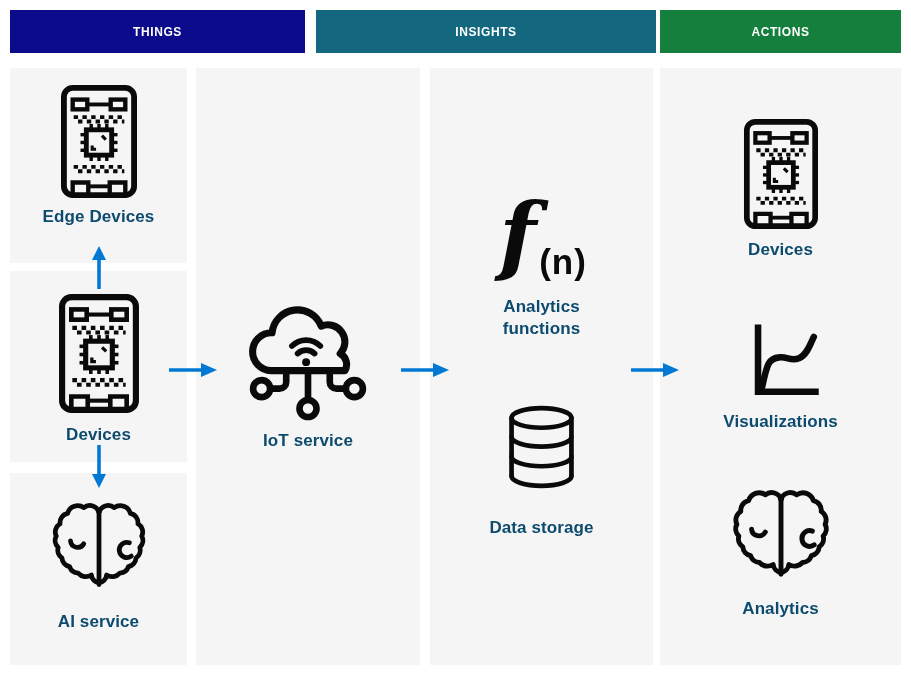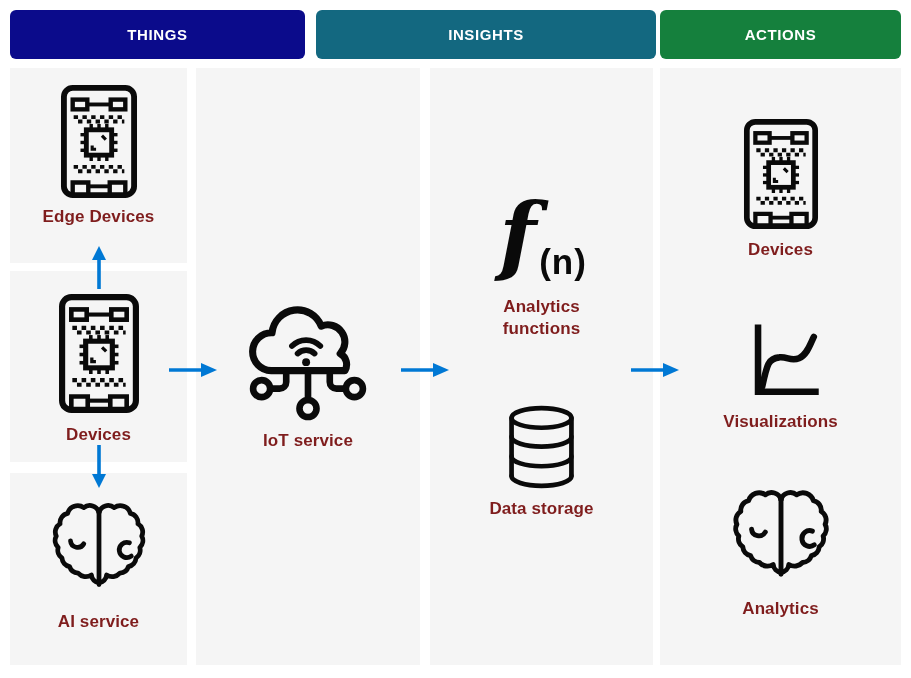--- a/index.html
+++ b/index.html
@@ -3,53 +3,53 @@
 <meta charset="utf-8">
 <style>
   * { margin:0; padding:0; box-sizing:border-box; }
   html,body { background:#ffffff; }
   #canvas {
     position:relative; width:911px; height:678px; background:#ffffff;
     font-family:"Liberation Sans", sans-serif; overflow:hidden;
   }
   
   .hdr {
-    position:absolute; top:10px; height:49px;
+    position:absolute; top:10px; height:43px;
     display:flex; align-items:center; justify-content:center;
-    color:#ffffff; font-size:15px; font-weight:700; letter-spacing:0.6px;border-radius:6px;
+    color:#ffffff; font-size:12px; font-weight:700; letter-spacing:0.6px;
   }
   #hdr-things   { left:10px;  width:295px; background:#0B0B8B; }
   #hdr-insights { left:316px; width:340px; background:#136880; }
   #hdr-actions  { left:660px; width:241px; background:#15803d; }
 
   
   .panel { position:absolute; background:#F5F5F5; }
   #p-edge { left:10px;  top:68px;  width:177px; height:195px; }
   #p-dev  { left:10px;  top:271px; width:177px; height:191px; }
   #p-ai   { left:10px;  top:473px; width:177px; height:192px; }
   #p-iot  { left:196px; top:68px;  width:224px; height:597px; }
   #p-ins  { left:430px; top:68px;  width:223px; height:597px; }
   #p-act  { left:660px; top:68px;  width:241px; height:597px; }
 
   .group { position:absolute; left:0; width:100%; display:flex; flex-direction:column; align-items:center; }
   .lbl {
-    color:#7f1d1d; font-size:17px; font-weight:700; text-align:center;
+    color:#0c4a6e; font-size:17px; font-weight:700; text-align:center;
     line-height:1.3; letter-spacing:0.1px;
   }
   .icon svg { display:block; }
 
   
   #p-edge .group { top:16px; }   #p-edge .lbl { margin-top:7px; }
   #p-dev  .group { top:22px; }   #p-dev  .lbl { margin-top:10px; }
   #p-ai   .group { top:26px; }   #p-ai   .lbl { margin-top:13px; }
   #p-iot  .group { top:221px; }  #p-iot  .lbl { margin-top:8px; }
   #g-fn      { top:128px; }
   #g-storage { top:336px; }
   #g-fn .lbl { margin-top:8px; width:110px; }
-  #g-storage .lbl { margin-top:8px; }
+  #g-storage .lbl { margin-top:27px; }
   #g-adev { top:50px;  } #g-adev .lbl { margin-top:9px; }
   #g-viz  { top:250px; } #g-viz  .lbl { margin-top:11px; }
   #g-ana  { top:418px; } #g-ana  .lbl { margin-top:10px; }
 
   
   .fn-wrap { display:flex; align-items:baseline; color:#0a0a0a; height:92px; }
   .fn-f {
     font-family:"DejaVu Serif", serif; font-style:italic; font-weight:700;
     font-size:86px; line-height:0.9;
   }

